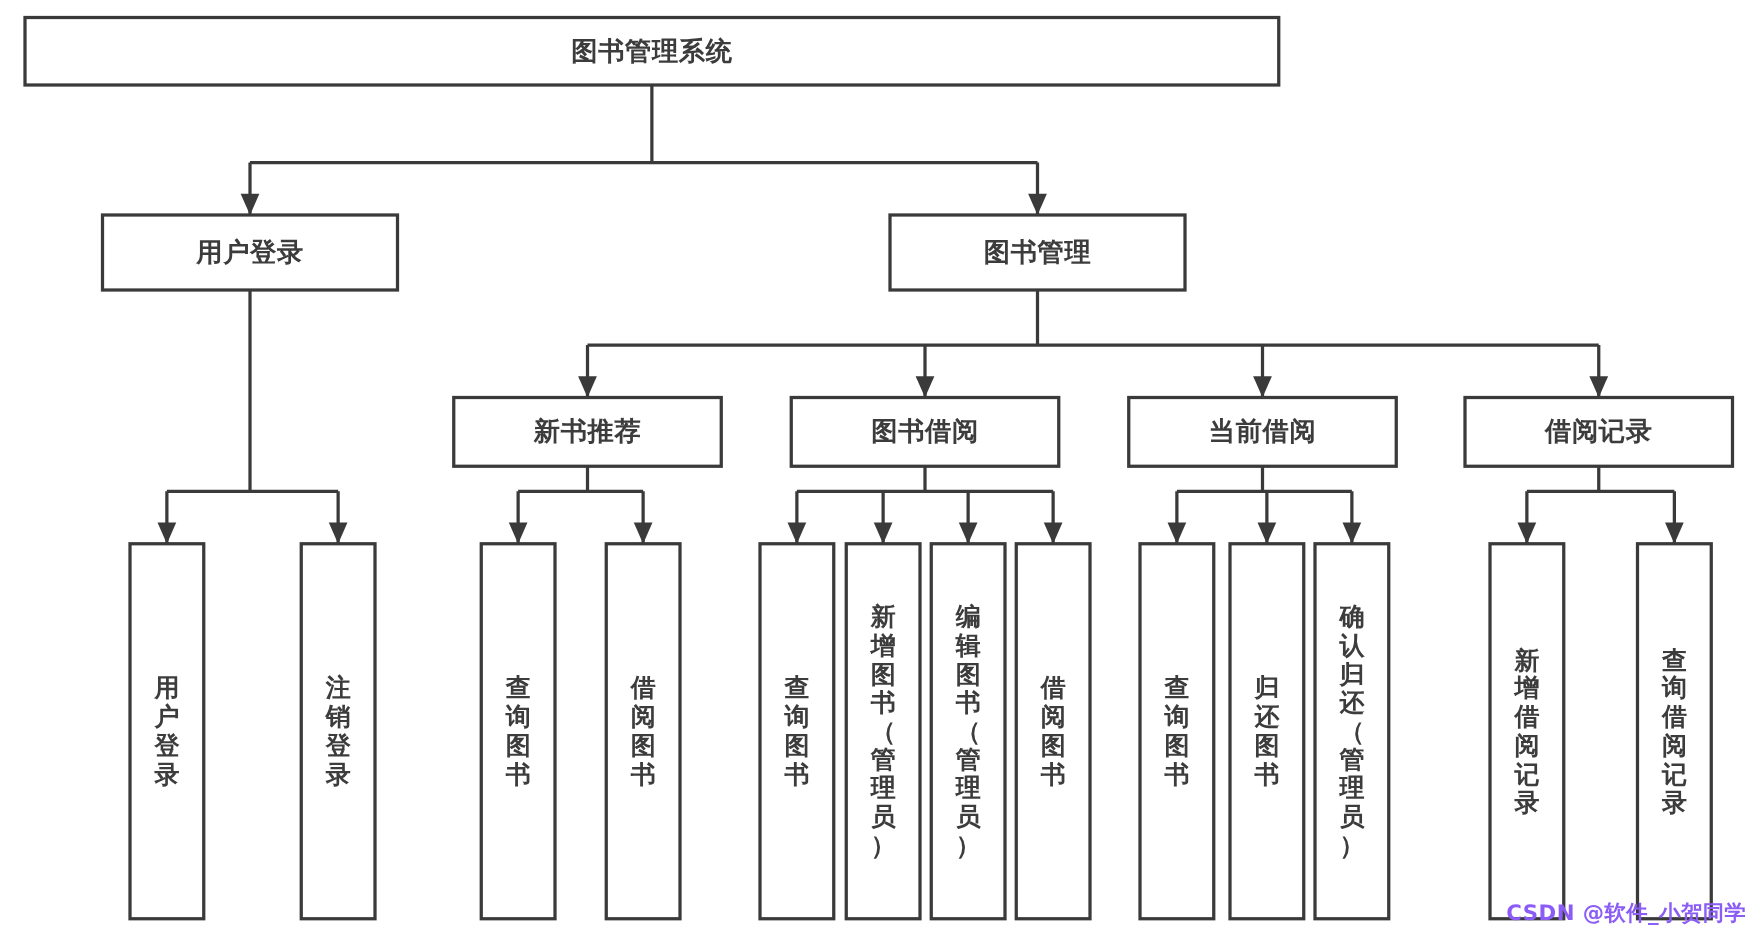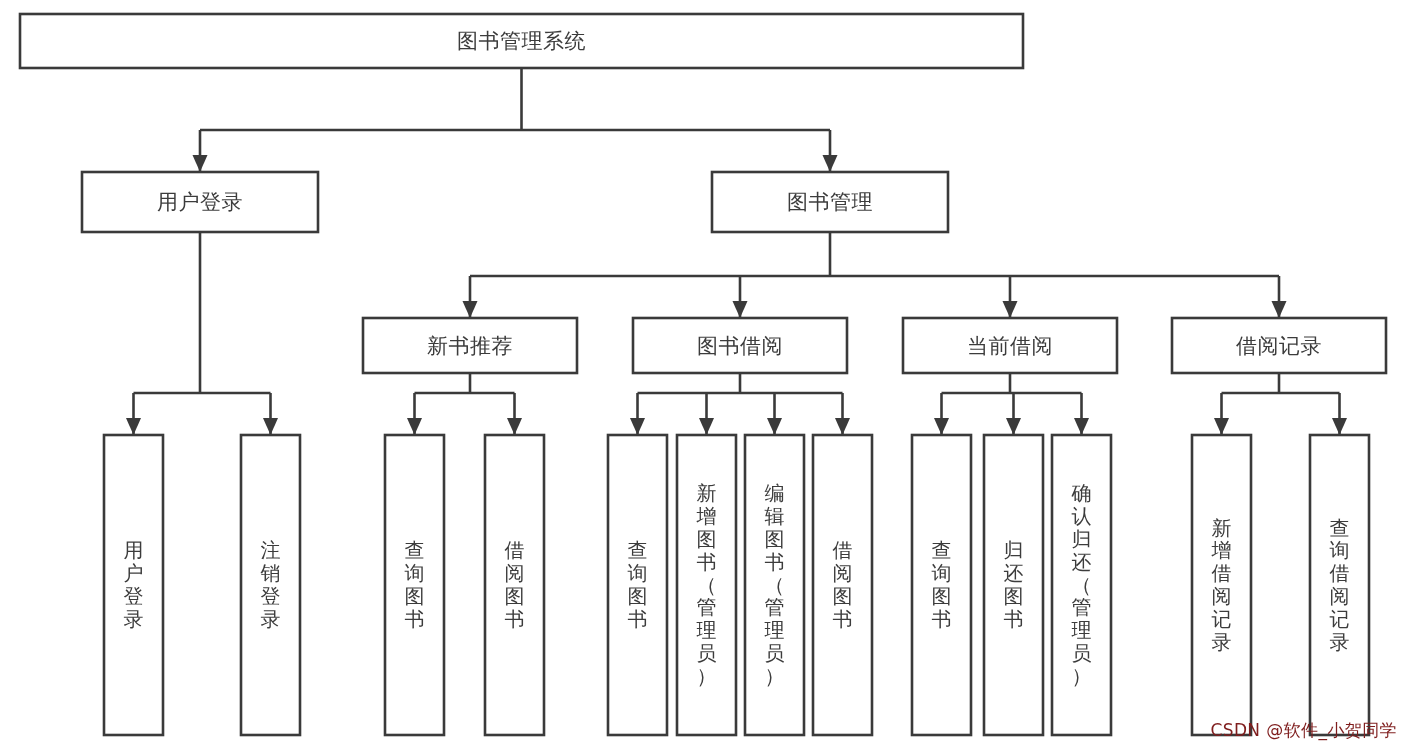--- a/index.html
+++ b/index.html
@@ -12,20 +12,21 @@
     width: 1405px;
     height: 747px;
     font-family: "DejaVu Sans", "Liberation Sans", sans-serif;
     overflow: hidden;
     position: relative;
   }
   #diagram-root {
     position: relative;
     width: 1405px;
     height: 747px;
+    font-weight: bold;
   }
   svg#flow-svg {
     position: absolute;
     top: 0;
     left: 0;
     width: 1405px;
     height: 747px;
   }
   .node-box {
     fill: #ffffff;
@@ -67,21 +68,21 @@
   }
   .leaf-text span {
     display: block;
   }
   #watermark {
     position: absolute;
     right: 8px;
     bottom: 5px;
     font-family: "DejaVu Sans", "Liberation Sans", sans-serif;
     font-size: 17px;
-    color: #7f1d1d;
+    color: #8b5cf6;
     letter-spacing: 0.4px;
     user-select: none;
   }
 </style>
 </head>
 <body>
 
 <div id="diagram-root">
 
   <svg id="flow-svg" viewBox="0 0 1405 747" xmlns="http://www.w3.org/2000/svg">

